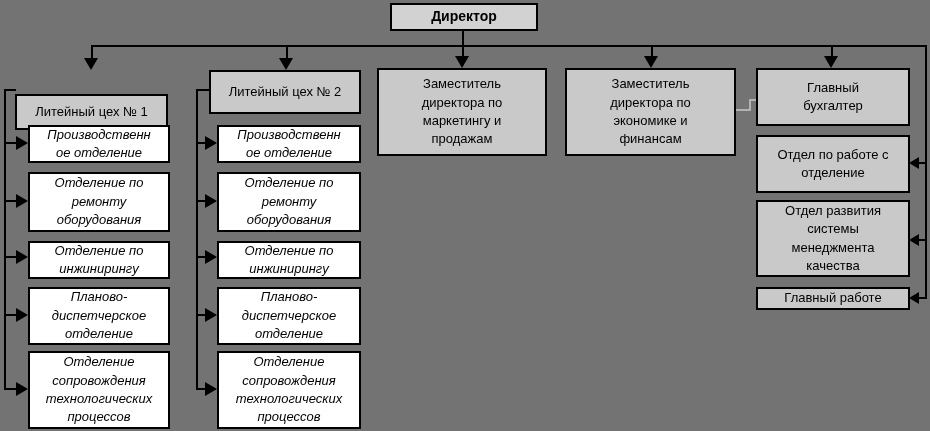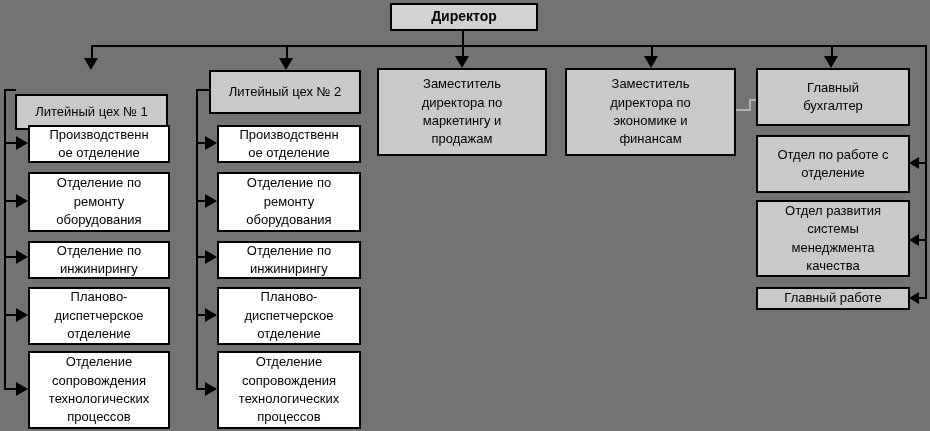--- a/index.html
+++ b/index.html
@@ -20,21 +20,21 @@
     font-size: 13px;
     line-height: 1.42;
     text-align: center;
     white-space: pre-line;
     display: flex;
     align-items: center;
     justify-content: center;
     padding: 1px 2px;
   }
   .node.director { background: #d2d2d2; font-weight: bold; font-size: 14px; }
-  .node.white { background: #ffffff; }
+  .node.white { background: #ffffff; font-style: italic; }
   .line { position: absolute; background: #000; }
   .line.faint { background: #b3b3b3; }
   .tri { position: absolute; width: 0; height: 0; }
   .tri-down  { border-left: 7px solid transparent; border-right: 7px solid transparent; border-top: 12px solid #000; }
   .tri-right { border-top: 7px solid transparent; border-bottom: 7px solid transparent; border-left: 12px solid #000; }
   .tri-left  { border-top: 6px solid transparent; border-bottom: 6px solid transparent; border-right: 10px solid #000; }
 </style>
 </head>
 <body>
 

